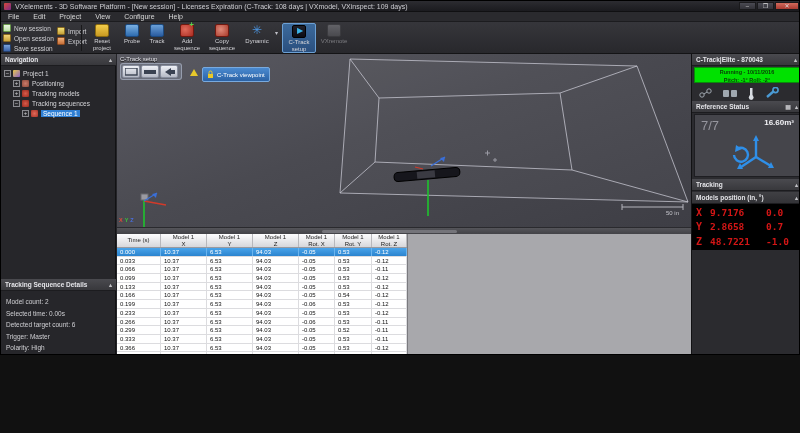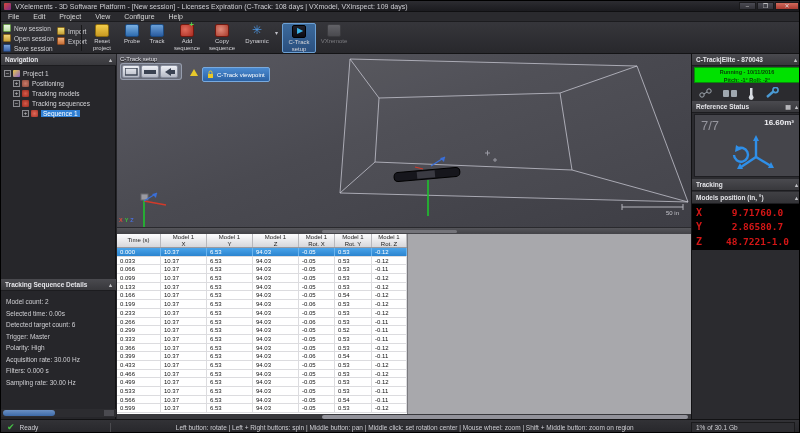--- a/index.html
+++ b/index.html
@@ -1,17 +1,17 @@
 <!DOCTYPE html>
 <html><head>
 <meta charset="utf-8">
 <style>
   * { margin:0; padding:0; box-sizing:border-box; }
   body { background:#111; }
-  #app { position:relative; width:800px; height:433px; background:#242428;
+  #app { position:relative; width:800px; height:355px; background:#242428;
          font-family:"Liberation Sans", sans-serif; color:#d8d8d8; overflow:hidden;
          border:1px solid #000; }
 
   
   #titlebar { position:absolute; left:0; top:0; width:800px; height:11px;
     background:linear-gradient(#2c2c31,#1b1b1f); display:flex; align-items:center;
     font-size:7px; color:#cfcfd4; padding-left:3px; border-bottom:1px solid #101012; }
   #app-icon { width:7px; height:7px; background:linear-gradient(135deg,#d84a3a,#7a2a88); margin-right:4px; border-radius:1px; }
   #win-buttons { position:absolute; right:2px; top:1px; display:flex; gap:1px; }
   .winbtn { width:17px; height:8px; background:linear-gradient(#4a4a52,#323238); border:1px solid #1a1a1c;
@@ -131,21 +131,21 @@
   #ref-count { position:absolute; left:6px; top:3px; font-size:13px; color:#96969e; }
   #ref-volume { position:absolute; right:5px; top:3px; font-size:8px; font-weight:bold; color:#f2f2f6; }
   #ref-icon { position:absolute; left:28px; top:18px; }
   #trk-header { position:absolute; left:0; top:125px; width:110px; }
   #mp-header { position:absolute; left:0; top:138px; width:110px; }
   #mp-header .panel-header { background:linear-gradient(#404044,#333337); }
   #led-rows { position:absolute; left:0; top:150px; width:110px; height:46px; background:#000; padding:1px 4px; }
   .led-row { display:flex; align-items:center; height:14.5px; font-family:"DejaVu Sans Mono", monospace;
     font-weight:bold; color:#d41616; }
   .led-axis { width:14px; font-size:10px; }
-  .led-value { width:56px; text-align:right; font-size:9.5px; }
+  .led-value { width:56px; font-size:9.5px; }
   .led-delta { flex:1; font-size:9.5px; }
 
   
   #statusbar { position:absolute; left:0; top:418px; width:800px; height:15px;
     background:linear-gradient(#323236,#26262a); border-top:1px solid #121214;
     display:flex; align-items:center; font-size:6.5px; color:#cfcfd4; }
   #status-check { color:#46c046; font-size:9px; margin:0 5px 0 6px; }
   #status-ready { width:90px; }
   #status-sep { width:1px; height:9px; background:#4a4a4e; margin-right:8px; }
   #status-hint { flex:1; text-align:center; }

